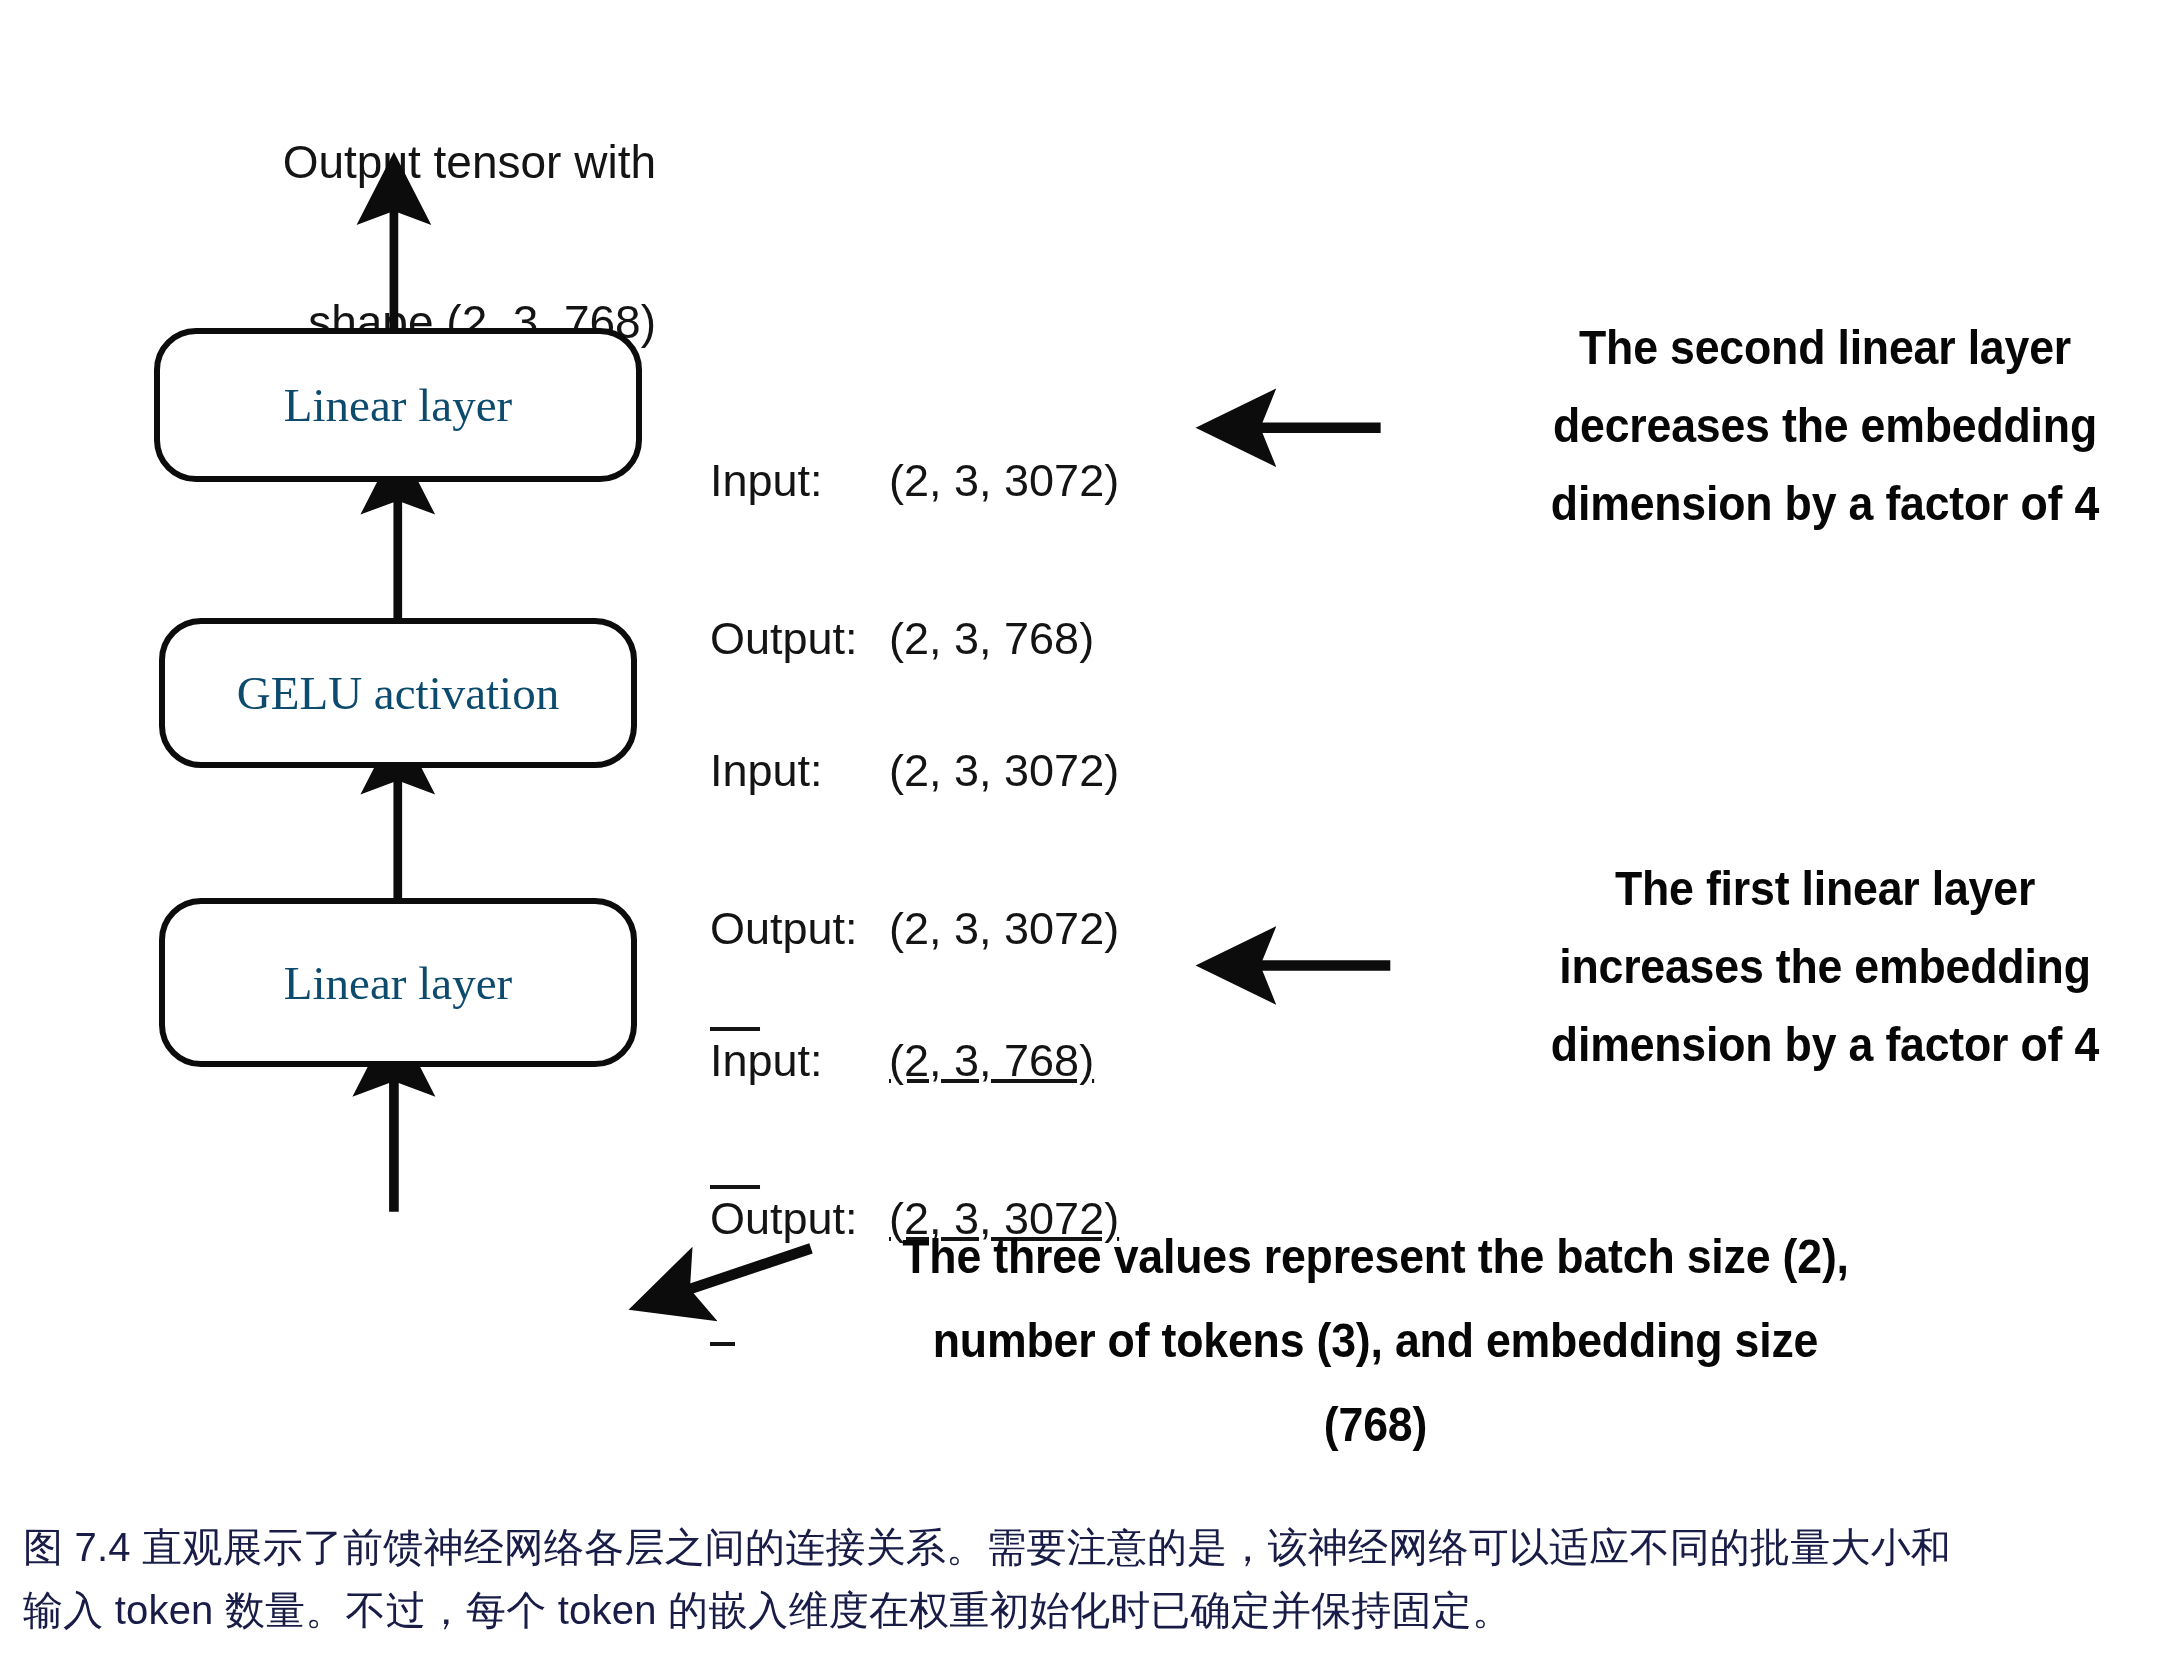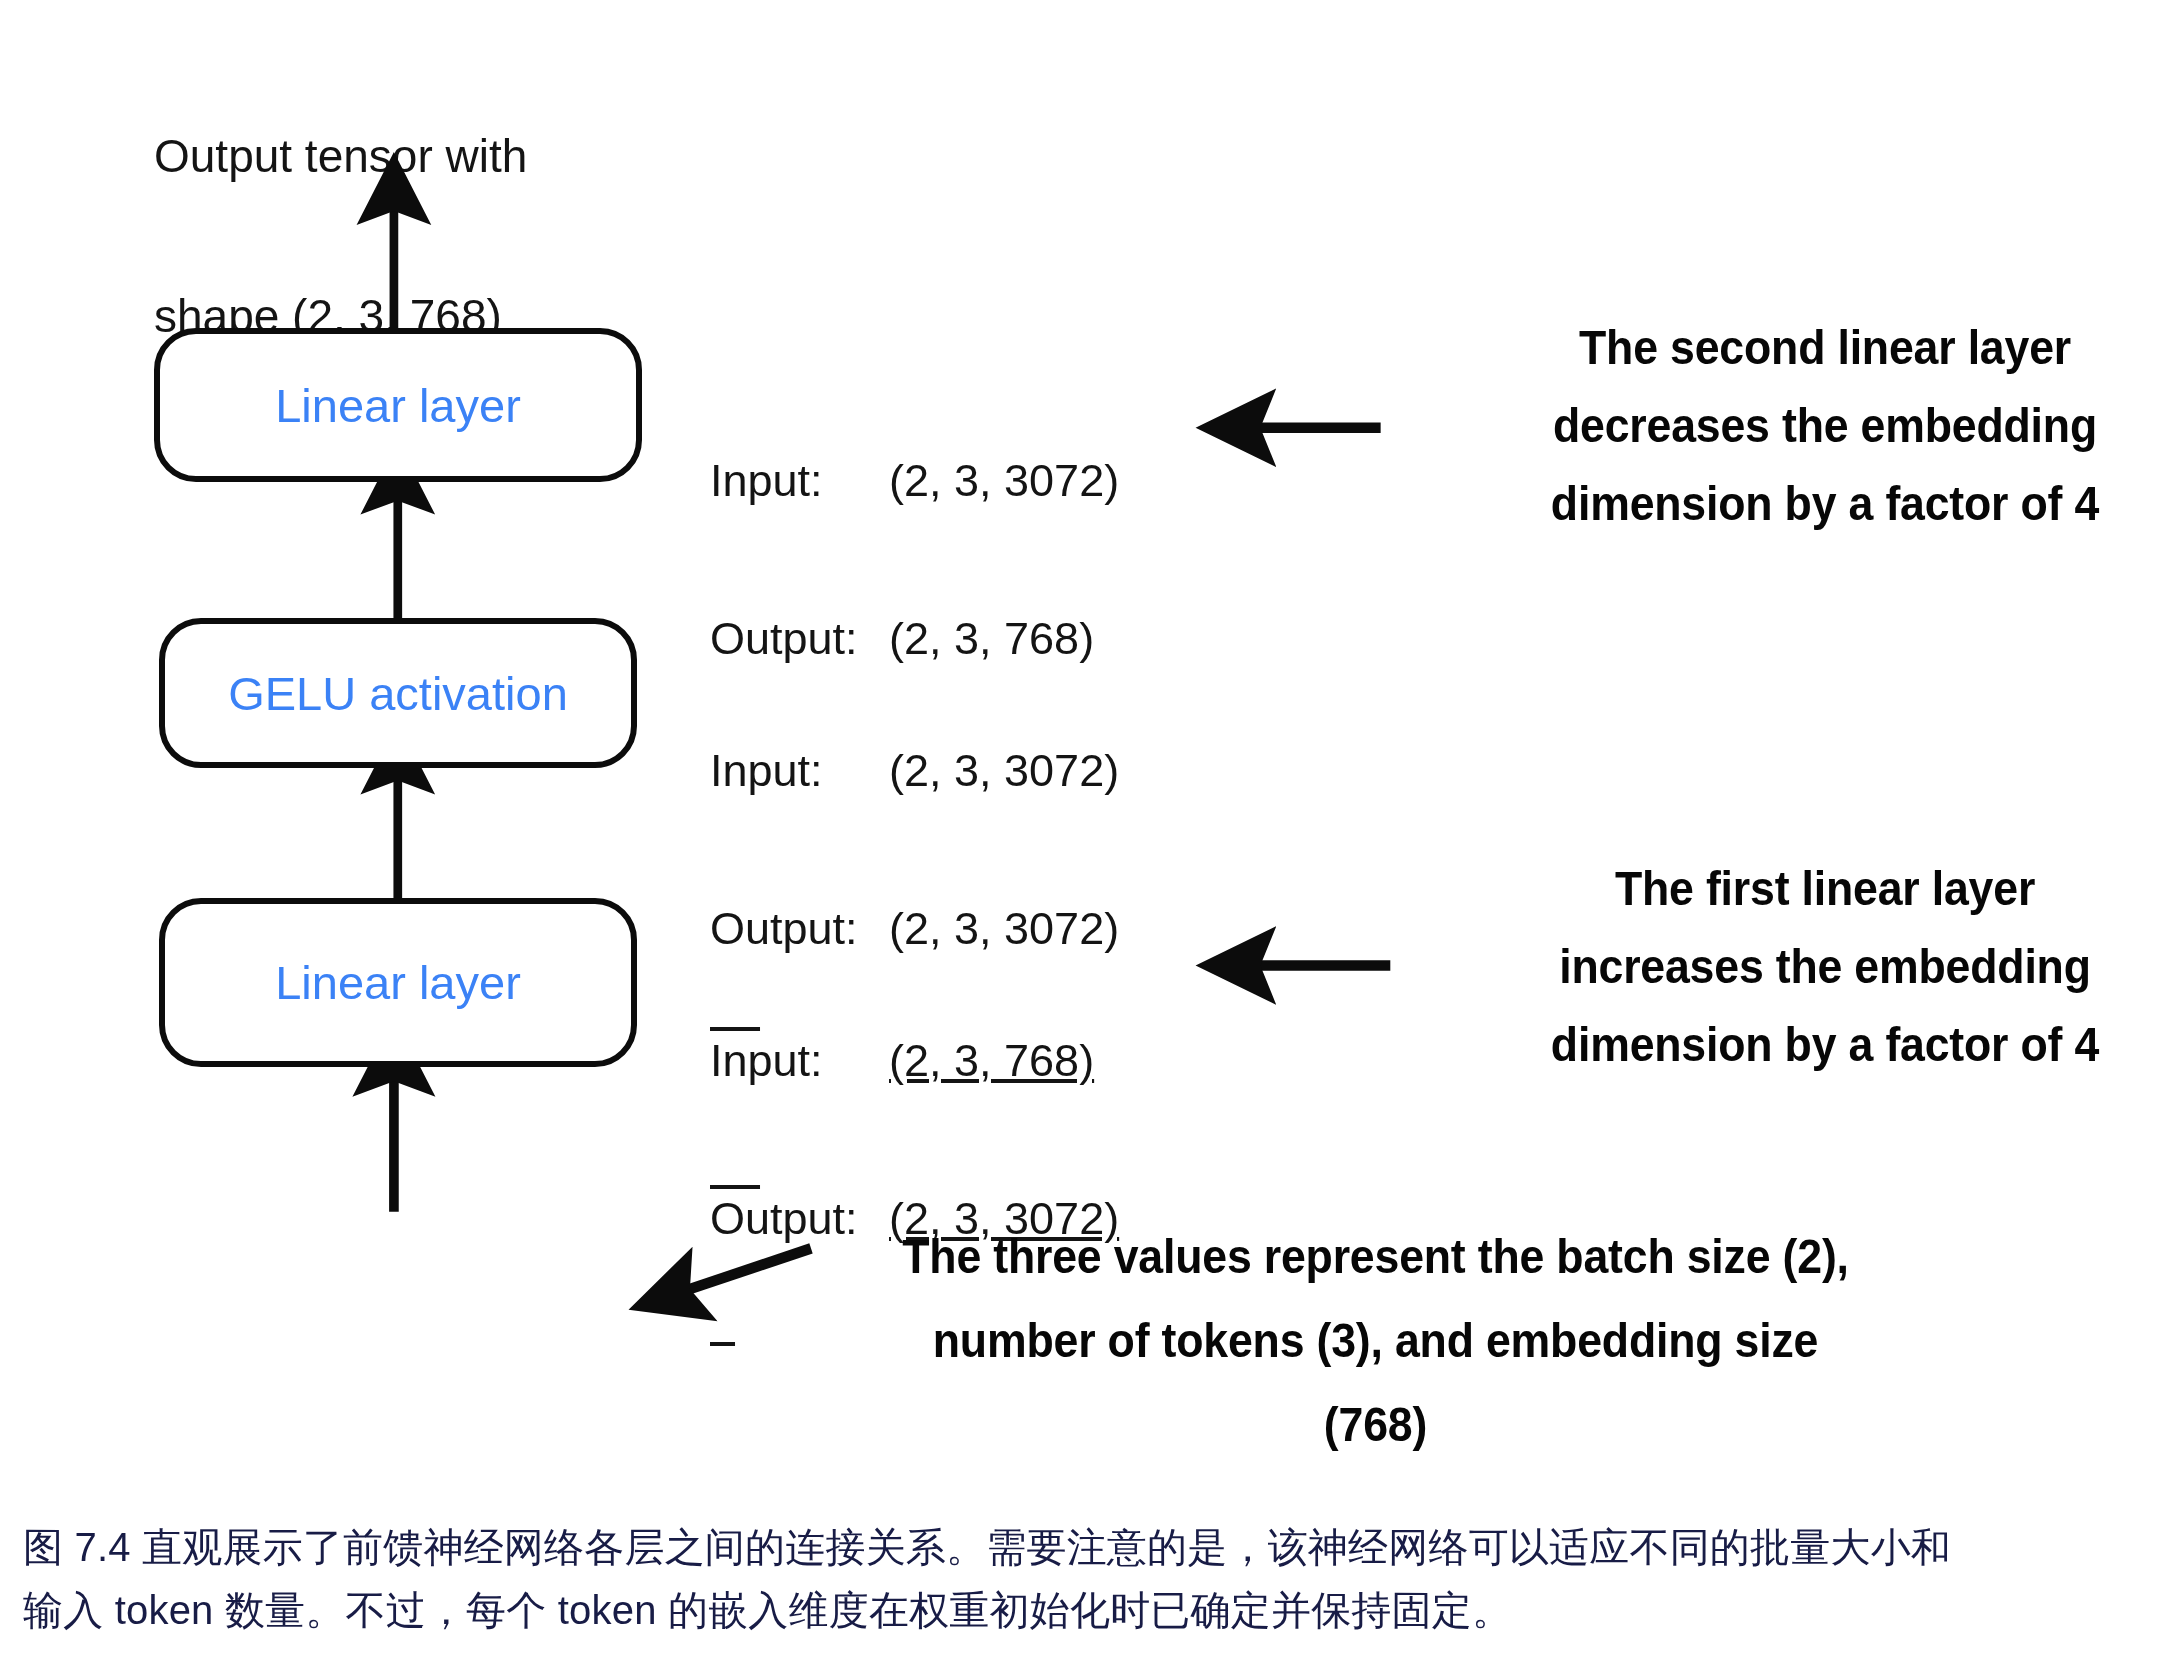--- a/index.html
+++ b/index.html
@@ -25,22 +25,22 @@
   
   .node{
     position:absolute;
     border:6.8px solid #0c0c0c;
     border-radius:42px;
     background:#ffffff;
     display:flex;align-items:center;justify-content:center;
     box-sizing:border-box;
   }
   .node-text{
-    font-family:Liberation Sans, sans-serif;
-    font-size:47px;font-weight:400;color:#3b82f6;white-space:nowrap;
+    font-family:Liberation Serif, serif;
+    font-size:47px;font-weight:400;color:#0c4a6e;white-space:nowrap;
   }
 
   
   .io{
     position:absolute;
     font-family:"Liberation Sans","DejaVu Sans",sans-serif;
     font-size:45px;font-weight:400;color:#141414;
     line-height:1.17;
     white-space:pre;
   }
@@ -74,21 +74,21 @@
     letter-spacing:0.2px;
   }
 
   svg.overlay{position:absolute;left:0;top:0;width:2182px;height:1680px;pointer-events:none;}
 </style>
 </head>
 <body>
 
 <div class="canvas">
 
-  <div class="abs plain lbl-48" style="left:154px;top:23px;width:502px;text-align:left;">
+  <div class="abs plain lbl-48" style="left:154px;top:29px;width:502px;text-align:right;">
     <div>Output tensor with</div>
     <div>shape (2, 3, 768)</div>
   </div>
 
   <svg class="overlay" viewBox="0 0 2260 1740">
     <defs>
       <marker id="ah" markerWidth="9" markerHeight="9" refX="3.1" refY="4.5" orient="auto" markerUnits="strokeWidth">
         <path d="M0,0.2 L8.4,4.5 L0,8.8 L1.6,4.5 Z" fill="#0c0c0c"></path>
       </marker>
       <marker id="ahl" markerWidth="8" markerHeight="8" refX="2.9" refY="4" orient="auto" markerUnits="strokeWidth">

